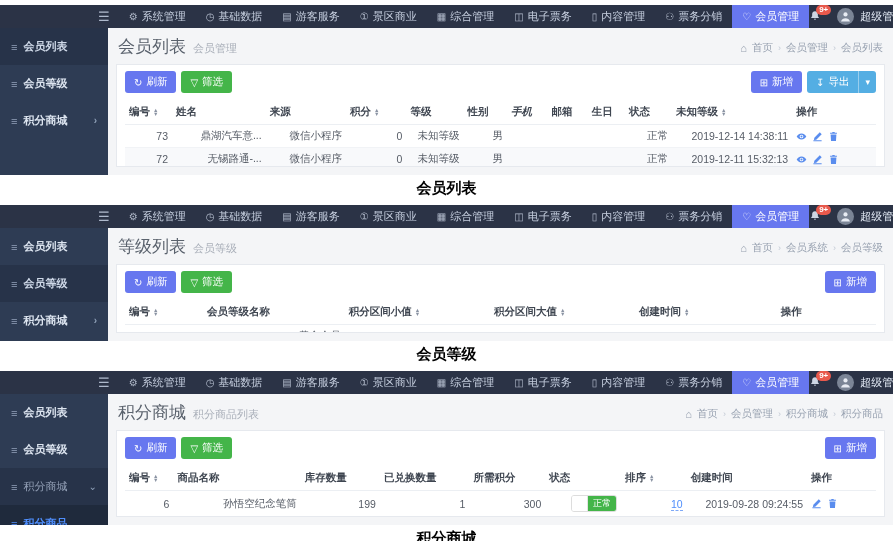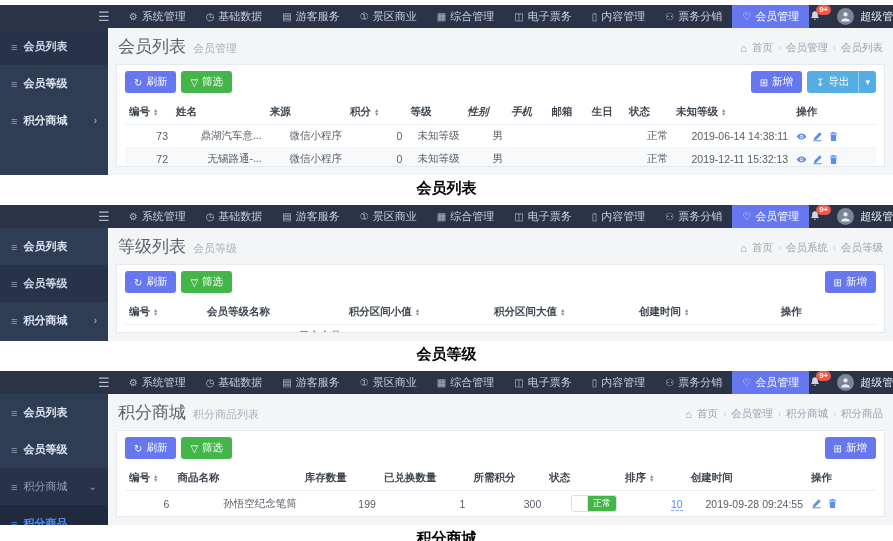--- a/index.html
+++ b/index.html
@@ -182,42 +182,42 @@
               </div>
           </div>
           <table>
             <thead>
                 <tr>
                   <th style="width: 6%;"><span>编号</span><span class="sort-arrows">▲<br>▼</span></th>
                   <th style="width: 13%;"><span>姓名</span></th>
                   <th style="width: 11%;"><span>来源</span></th>
                   <th style="width: 8%;"><span>积分</span><span class="sort-arrows">▲<br>▼</span></th>
                   <th style="width: 7.5%;"><span>等级</span></th>
-                  <th style="width: 5.5%; font-style: italic;"><span>性别</span></th>
+                  <th style="width: 5.5%;"><span>性别</span></th>
                   <th style="width: 5%; font-style: italic;"><span>手机</span></th>
                   <th style="width: 5%;"><span>邮箱</span></th>
                   <th style="width: 4.5%;"><span>生日</span></th>
                   <th style="width: 6%;"><span>状态</span></th>
                   <th style="width: 17%;"><span>未知等级</span><span class="sort-arrows">▲<br>▼</span></th>
                   <th style="width: 11.5%;"><span>操作</span></th>
                 </tr>
               </thead>
             <tbody>
                 <tr>
                   <td>73</td>
                   <td>鼎湖汽车意...</td>
                   <td>微信小程序</td>
                   <td>0</td>
                   <td>未知等级</td>
                   <td>男</td>
                   <td></td>
                   <td></td>
                   <td></td>
                   <td>正常</td>
-                  <td>2019-06-14 14:38:11</td>
+                  <td>2019-12-14 14:38:11</td>
                   <td>
                     <span class="op-icons">
                       <span class="op">
                         <svg viewBox="0 0 16 16" fill="currentColor">
                           <path d="M8 3.5C4.7 3.5 2 6 1 8c1 2 3.7 4.5 7 4.5S14 10 15 8c-1-2-3.7-4.5-7-4.5zm0 7.2A2.7 2.7 0 1 1 8 5.3a2.7 2.7 0 0 1 0 5.4zm0-1.2a1.5 1.5 0 1 0 0-3 1.5 1.5 0 0 0 0 3z"></path>
                         </svg>
                       </span>
                       <span class="op">
                         <svg viewBox="0 0 16 16" fill="currentColor">
                           <path d="M11.3 1.9l2.8 2.8-7.9 7.9-3.4.6.6-3.4 7.9-7.9zM2 13.6h12V15H2z"></path>

